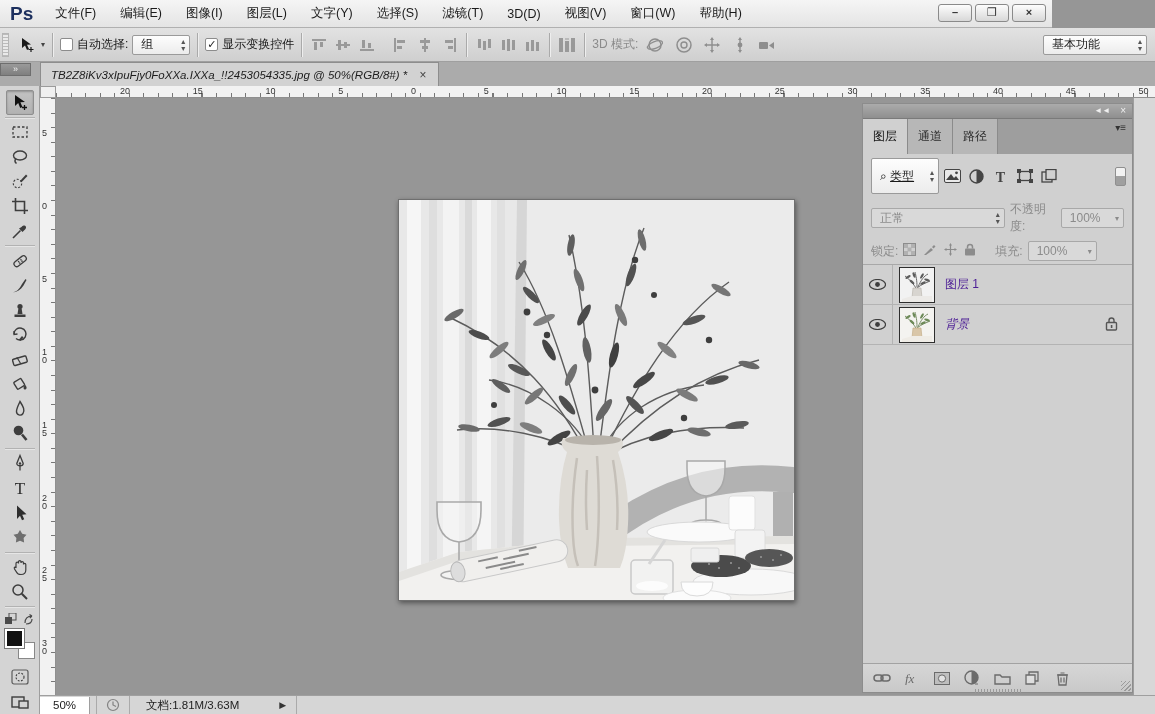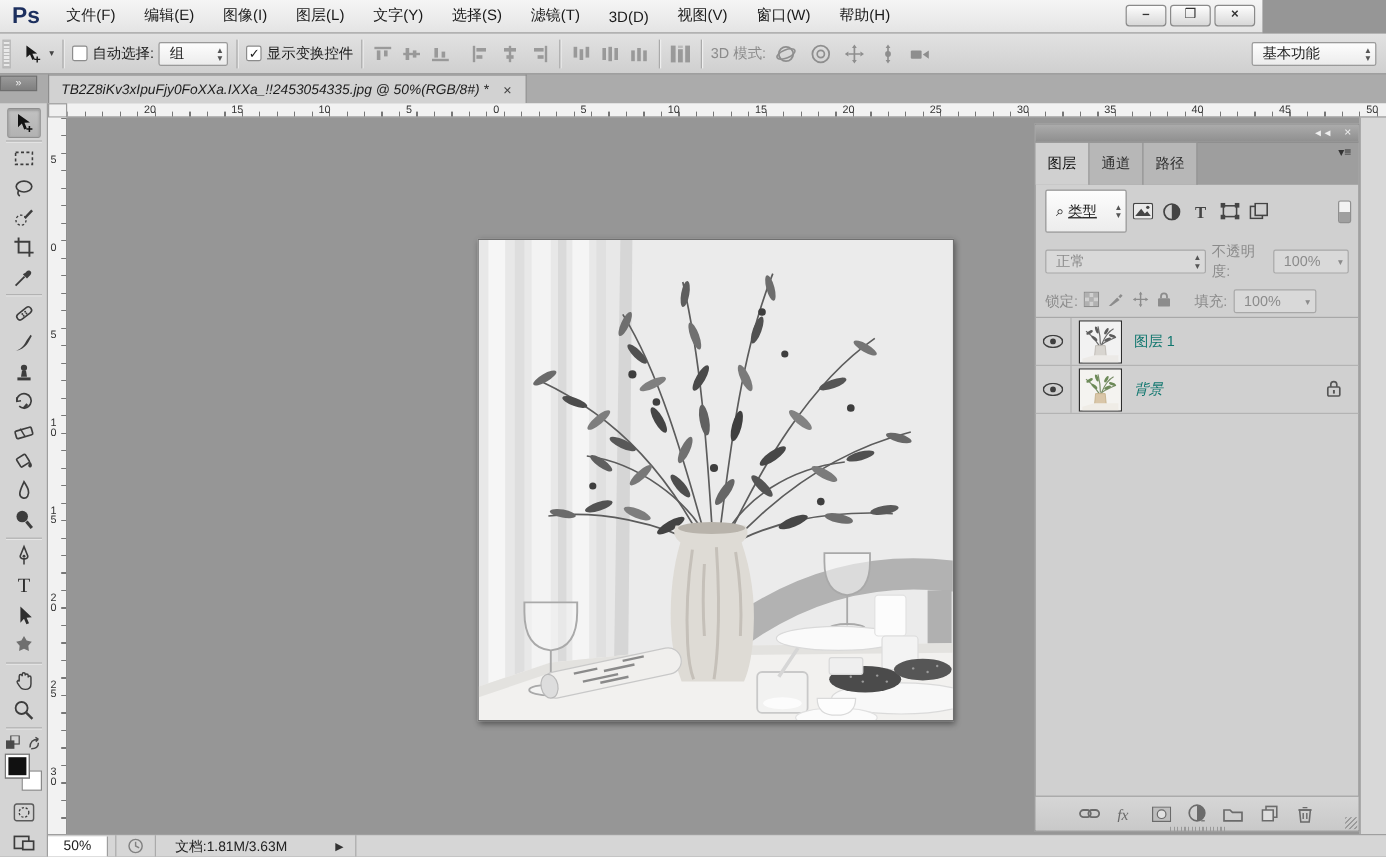--- a/index.html
+++ b/index.html
@@ -107,26 +107,26 @@
   .blend-row, .lock-row { display:flex; align-items:center; padding:3px 8px; gap:5px; }
   .dd-disabled { background:#d9d9d9; color:#8b8b8b; border:1px solid #a8a8a8; }
   .blend-dd { width:148px; height:20px; }
   .pct-dd { width:69px; height:20px; }
   .lock-icos { display:flex; gap:7px; align-items:center; opacity:.55; }
   .layer-list { border-top:1px solid #a8a8a8; }
   .layer-row { height:40px; display:flex; align-items:center; border-bottom:1px solid #b3b3b3; }
   .eye-cell { width:30px; align-self:stretch; border-right:1px solid #b3b3b3;
     display:flex; align-items:center; justify-content:center; }
   .thumb { width:36px; height:36px; background:#fff; border:1px solid #2e2e2e; margin:0 10px 0 6px; }
-  .layer-name { font-size:12px; color:#0f766e; }
+  .layer-name { font-size:12px; color:#4c1d95; }
   .layer-name.bg-name { font-style:italic; }
   .layer-lock { margin-left:auto; margin-right:14px; }
   .panel-fill { flex:1; }
   .panel-bottom { height:29px; border-top:1px solid #a2a2a2; background:linear-gradient(#d6d6d6,#c9c9c9);
-    display:flex; align-items:center; justify-content:center; gap:12px; padding:0 10px; position:relative; }
+    display:flex; align-items:center; justify-content:flex-start; gap:12px; padding:0 10px; position:relative; }
   .pb-ico { width:18px; height:18px; display:flex; align-items:center; justify-content:center; opacity:.75; }
   .grip-corner { position:absolute; right:1px; bottom:1px; width:10px; height:10px;
     background:repeating-linear-gradient(135deg,#9a9a9a 0 1px,transparent 1px 3px); }
   .drag-dots { position:absolute; left:50%; bottom:-1px; transform:translateX(-50%);
     width:46px; height:4px; background:repeating-linear-gradient(90deg,#999 0 1px,transparent 1px 3px); }
 
   
   .statusbar { position:absolute; left:40px; top:695px; width:1115px; height:19px;
     background:#d6d6d6; border-top:1px solid #9f9f9f; display:flex; align-items:center; font-size:11.5px; }
   .zoom-box { width:50px; height:17px; background:#fff; border-right:1px solid #9e9e9e;

